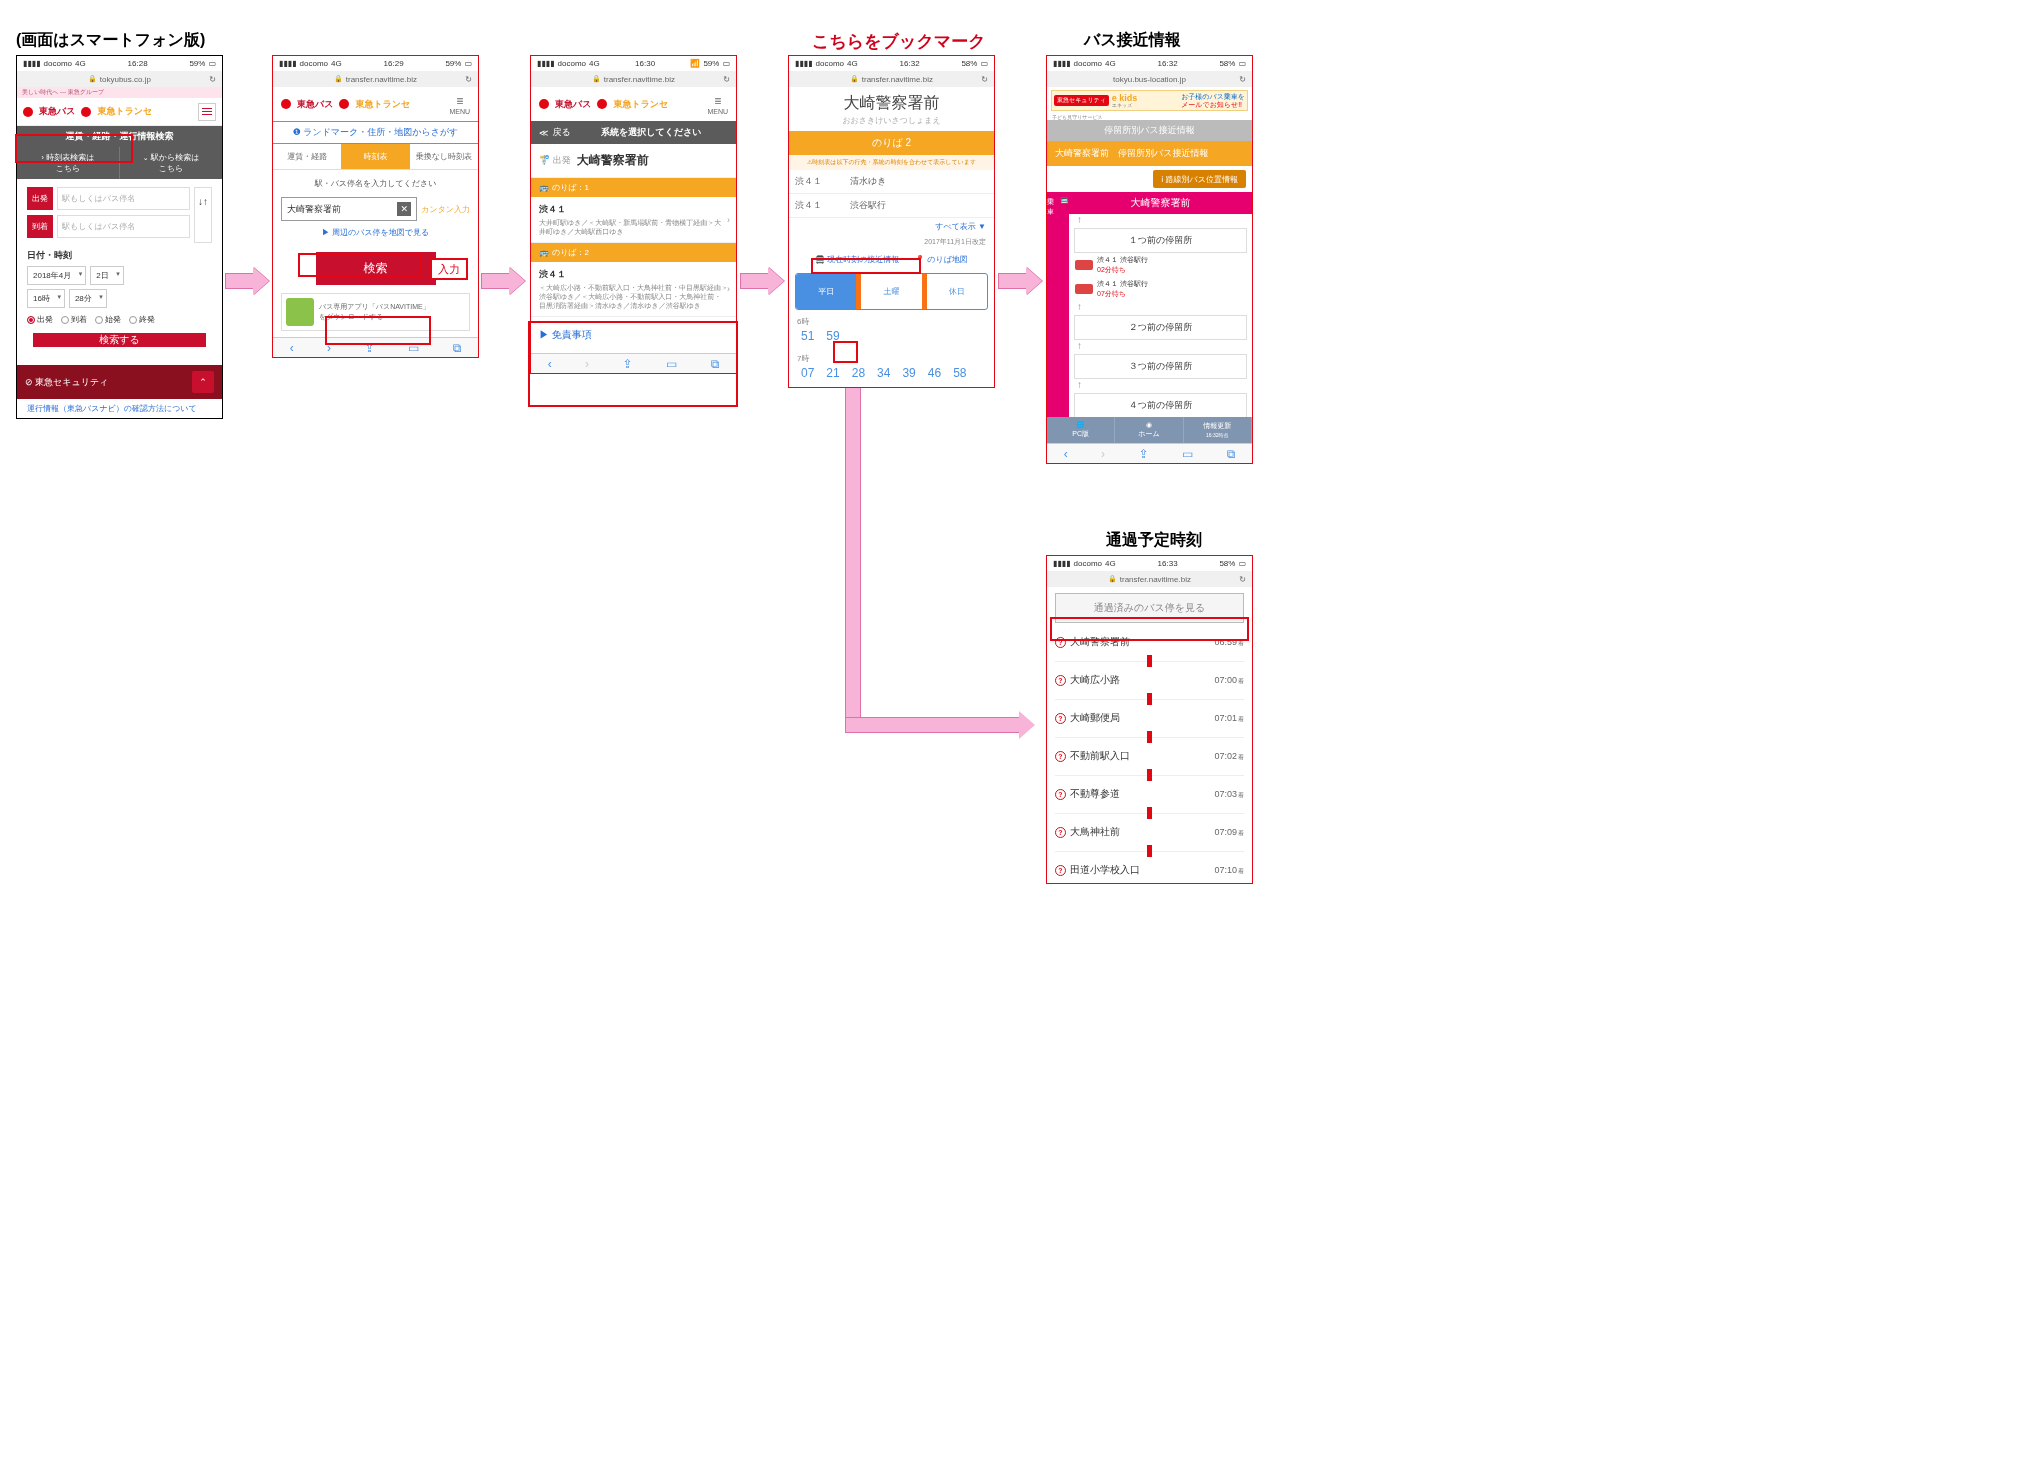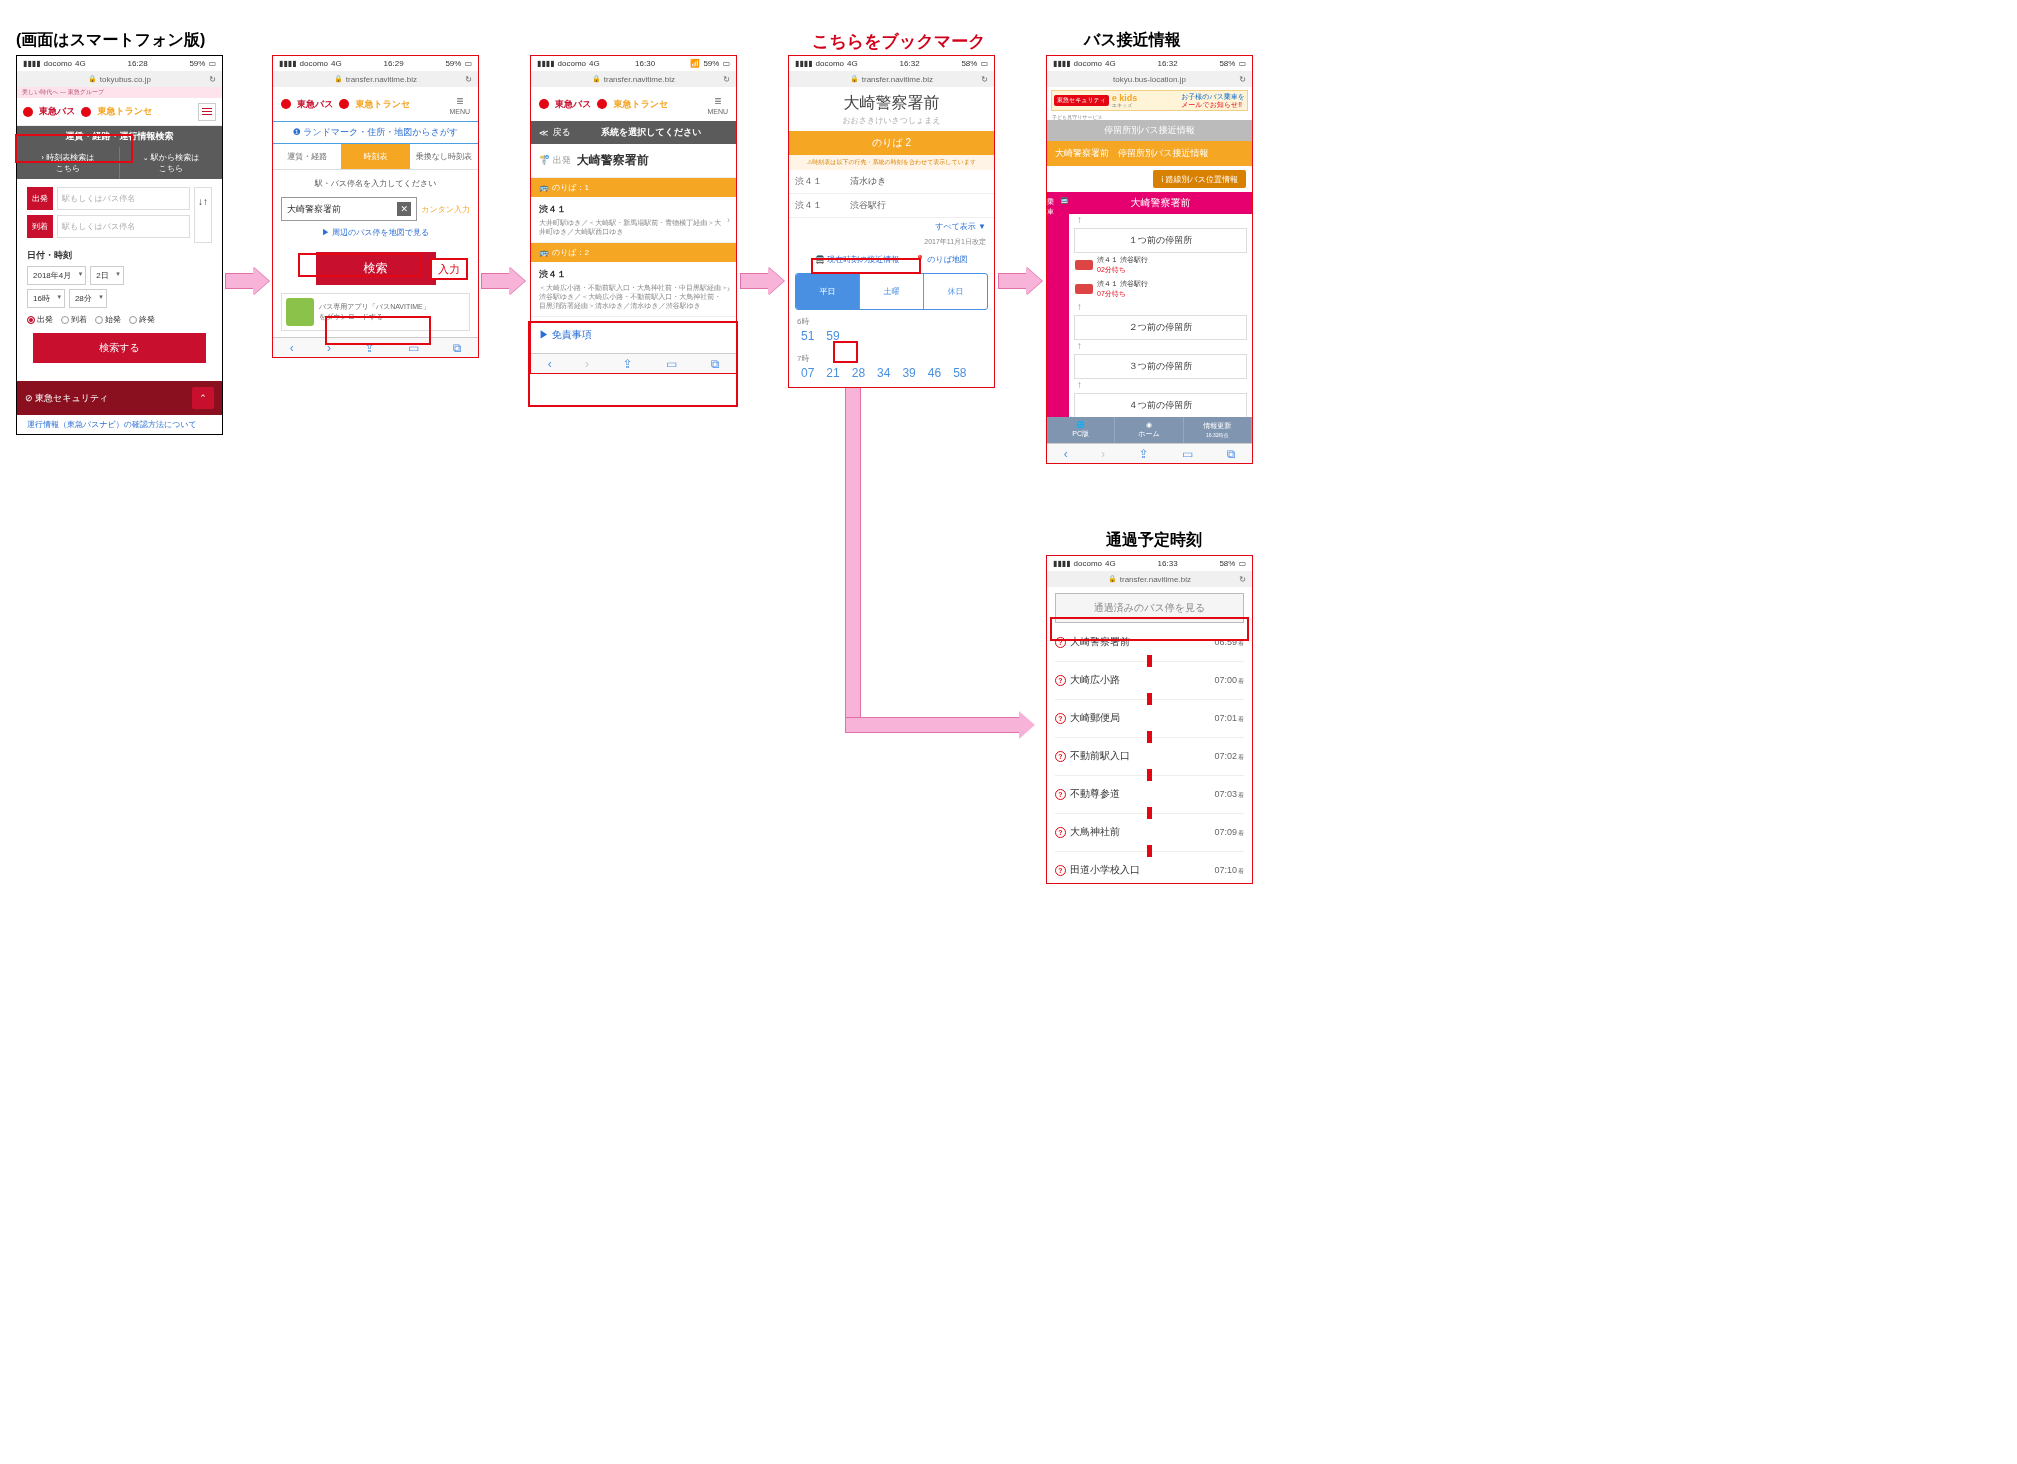--- a/index.html
+++ b/index.html
@@ -41,21 +41,21 @@
   .s1-fieldinput { flex:1; border:1px solid #ddd; padding:5px 4px; font-size:8px; color:#aaa;}
   .s1-swap { width:18px; border:1px solid #ddd; text-align:center; font-size:10px; padding:8px 0;}
   .s1-section-label{ font-size:9px; font-weight:bold; margin:6px 0 4px;}
   .s1-selectrow { display:flex; gap:4px; margin-bottom:4px;}
   .s1-select { border:1px solid #ccc; font-size:8px; padding:3px 14px 3px 5px; position:relative; background:#fff;}
   .s1-select::after{ content:"▾"; position:absolute; right:3px; font-size:7px; color:#666;}
   .s1-radio-row{ display:flex; gap:8px; font-size:8px; margin:6px 0 8px;}
   .s1-radio{ display:flex; align-items:center; gap:2px;}
   .s1-radio .dot{ width:8px; height:8px; border:1px solid #999; border-radius:50%; display:inline-block;}
   .s1-radio.sel .dot{ background:#c8102e; border-color:#c8102e; box-shadow:inset 0 0 0 1px #fff;}
-  .s1-searchbtn{ background:#c8102e; color:#fff; text-align:center; font-size:10px; padding:8px 0; margin:0 6px;}
+  .s1-searchbtn{ background:#c8102e; color:#fff; text-align:center; font-size:10px; padding:0 0; margin:0 6px;}
   .s1-notice{ background:#8a1020; color:#fff; font-size:9px; padding:6px 8px; display:flex; align-items:center; justify-content:space-between; margin-top:10px;}
   .s1-notice .chev{ background:#c8102e; width:22px; height:22px; display:flex; align-items:center; justify-content:center; border-radius:2px;}
   .s1-link{ font-size:8px; color:#2a6fd6; padding:4px 10px; display:block;}
   .s1-topthin { background:#ffe3ec; height:11px; font-size:6px; color:#b05070; display:flex; align-items:center; padding:0 5px;}
   
   .s2-brandbar{ height:34px; display:flex; align-items:center; justify-content:space-between; padding:0 8px;}
   .s2-landmark{ background:#fff; color:#2a6fd6; font-size:9px; text-align:center; padding:4px 0; border-top:1px solid #4aa0e0; border-bottom:1px solid #4aa0e0;}
   .s2-tabrow{ display:flex;}
   .s2-tabrow .tab{ flex:1; text-align:center; font-size:8px; padding:7px 2px; color:#666; border-bottom:1px solid #ddd;}
   .s2-tabrow .tab.active{ background:#f5a623; color:#fff;}
@@ -87,21 +87,21 @@
   .s4-dest-row{ display:flex; font-size:9px; border-bottom:1px solid #eee;}
   .s4-dest-row .rt{ width:55px; padding:5px 6px; color:#666;}
   .s4-dest-row .dest{ flex:1; padding:5px 6px; color:#666;}
   .s4-showall{ color:#2a6fd6; font-size:8px; text-align:right; padding:3px 8px;}
   .s4-revised{ font-size:7px; color:#888; text-align:right; padding:2px 8px;}
   .s4-links{ display:flex; justify-content:center; gap:16px; padding:5px 0; font-size:8px; color:#2a6fd6;}
   .s4-links .item{ display:flex; gap:2px; align-items:center;}
   .s4-daytabs{ display:flex; border:1px solid #4a90e2; margin:3px 6px; border-radius:3px; overflow:hidden; font-size:8px;}
   .s4-daytabs .tab{ flex:1; text-align:center; padding:12px 0; color:#4a90e2;}
   .s4-daytabs .tab.active{ background:#4a90e2; color:#fff;}
-  .s4-daytabs .tab + .tab{ border-left:1px solid #f97316;}
+  .s4-daytabs .tab + .tab{ border-left:5px solid #f97316;}
   .s4-hourblock{ padding:3px 8px;}
   .s4-hour{ font-size:8px; color:#888;}
   .s4-minutes{ display:flex; flex-wrap:wrap; gap:12px; padding:2px 4px 4px; font-size:12px; color:#4a90e2;}
   
   .s5-banner{ background:#fff4d8; border:1px solid #f0d080; margin:3px 4px; padding:2px; display:flex; align-items:center; gap:3px; font-size:7px;}
   .s5-banner .logo{ background:#e30613; color:#fff; padding:1px 3px; border-radius:2px; font-size:6px;}
   .s5-banner .ekids{ color:#f5a623; font-weight:bold; font-size:9px;}
   .s5-graybar{ background:#bbb; color:#fff; font-size:9px; text-align:center; padding:4px 0;}
   .s5-titlebar{ background:#f5a623; color:#fff; font-size:9px; padding:6px 8px;}
   .s5-btn-right{ text-align:right; padding:4px 6px;}

